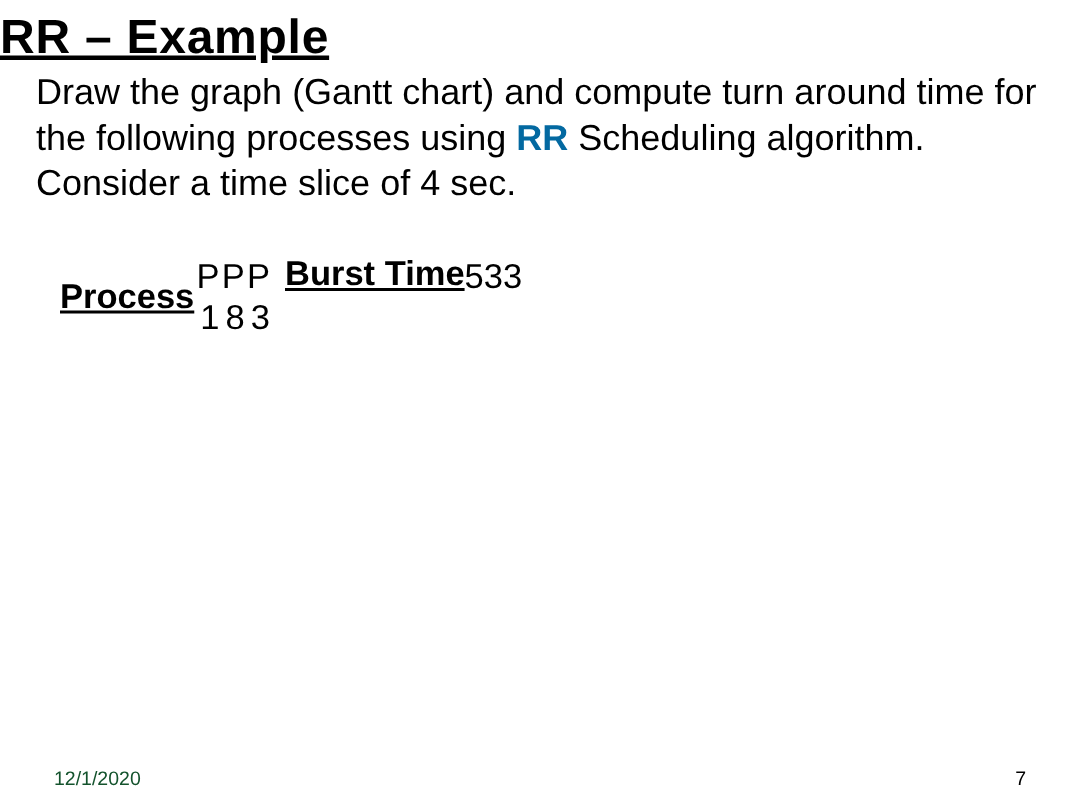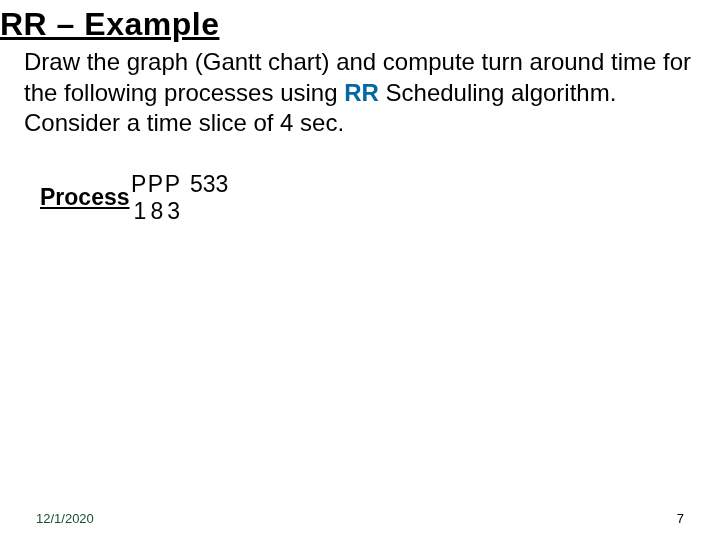--- a/index.html
+++ b/index.html
@@ -89,20 +89,21 @@
 
   <div class="table-wrap">
     <div class="cols">
       <div class="col process">
         <div class="hdr">Process</div>
         <div class="cell">P 1</div>
         <div class="cell">P 8</div>
         <div class="cell">P 3</div>
       </div>
       <div class="col burst">
+        <div class="hdr">Burst Time</div>
         <div class="cell">5</div>
         <div class="cell">3</div>
         <div class="cell">3</div>
       </div>
     </div>
   </div>
 
   <div class="footer-date">12/1/2020</div>
   <div class="footer-page">7</div>
 

